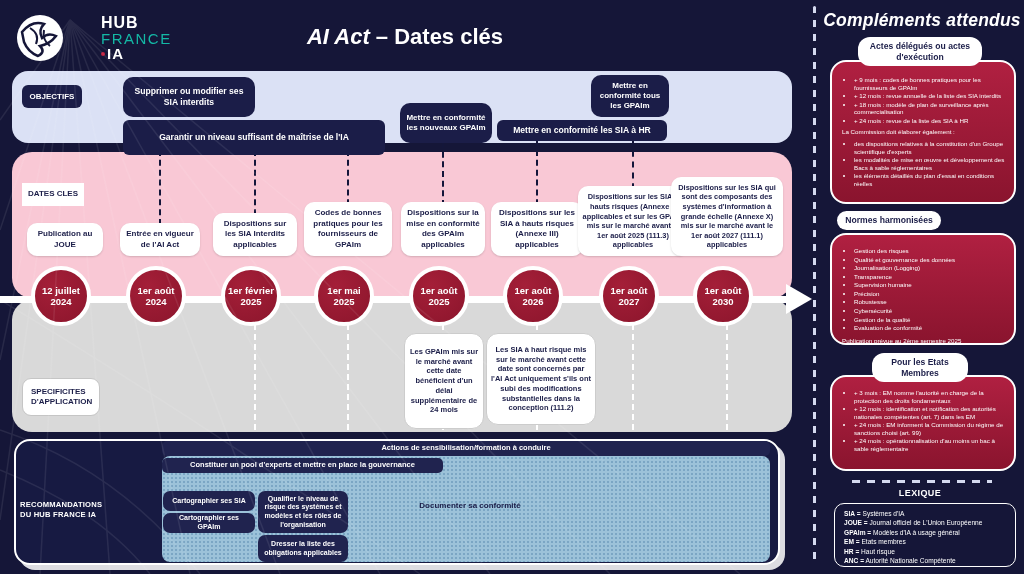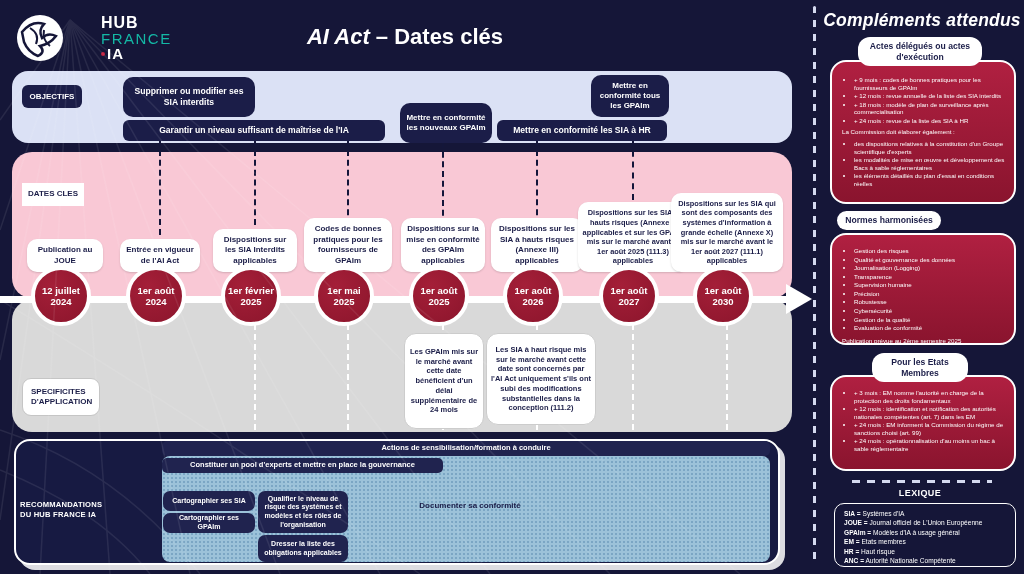--- a/index.html
+++ b/index.html
@@ -20,21 +20,21 @@
   .conn-dark{position:absolute;width:0;border-left:2px dashed #14163a;z-index:1;}
   .conn-white{position:absolute;width:0;border-left:2px dashed #ffffff;z-index:1;}
   
   .tl-line{position:absolute;left:0;top:296px;width:792px;height:7px;background:#fff;z-index:1;}
   .tl-arrow{position:absolute;left:786px;top:284px;width:0;height:0;z-index:1;
             border-top:15px solid transparent;border-bottom:15px solid transparent;border-left:26px solid #fff;}
   .circle{position:absolute;top:266px;width:60px;height:60px;border-radius:50%;
           background:radial-gradient(circle at 35% 30%, #a41f38, #8c152c);border:4px solid #fff;
           display:flex;align-items:center;justify-content:center;text-align:center;
           font-weight:bold;font-size:9.5px;line-height:1.2;z-index:3;padding:2px;box-sizing:border-box;}
-  .m-label{position:absolute;bottom:302px;background:#fff;color:#1b1d48;border-radius:10px;
+  .m-label{position:absolute;bottom:318px;background:#fff;color:#1b1d48;border-radius:10px;
            font-weight:bold;font-size:8px;line-height:1.3;text-align:center;z-index:2;
            padding:6px 4px;box-sizing:border-box;box-shadow:0 1px 2px rgba(0,0,0,.15);}
   .m-label.small{font-size:7.4px;}
   
   .reco-container{position:absolute;left:14px;top:439px;width:766px;height:126px;background:#171a42;
                   border:2px solid #fff;border-radius:16px;box-sizing:border-box;z-index:1;
                   box-shadow:5px 5px 0 rgba(255,255,255,0.85);}
   .hatch{position:absolute;left:162px;top:456px;width:608px;height:106px;border-radius:8px;z-index:2;
          background-color:#9cc2d9;background-image:radial-gradient(#7ba6c4 0.9px,transparent 0.9px);
          background-size:4px 4px;}
@@ -106,21 +106,21 @@
   <div class="main-title">
     <span class="it">AI Act</span><span> – Dates clés</span>
   </div>
 
   <div class="row row-objectifs"></div>
   <div class="row row-dates"></div>
   <div class="row row-gray"></div>
 
   <div class="dark-box" style="left:22px;top:85px;width:60px;height:23px;font-size:8px;border-radius:6px;">OBJECTIFS</div>
   <div class="dark-box" style="left:123px;top:77px;width:132px;height:40px;font-size:8.6px;">Supprimer ou modifier ses SIA interdits</div>
-  <div class="dark-box" style="left:123px;top:120px;width:262px;height:21px;font-size:8.6px;border-radius:6px;">Garantir un niveau suffisant de maîtrise de l'IA</div>
+  <div class="dark-box" style="left:123px;top:120px;width:262px;height:35px;font-size:8.6px;border-radius:6px;">Garantir un niveau suffisant de maîtrise de l'IA</div>
   <div class="dark-box" style="left:400px;top:103px;width:92px;height:40px;font-size:8px;">Mettre en conformité les nouveaux GPAIm</div>
   <div class="dark-box" style="left:497px;top:120px;width:170px;height:21px;font-size:8.6px;border-radius:6px;">Mettre en conformité les SIA à HR</div>
   <div class="dark-box" style="left:591px;top:75px;width:78px;height:42px;font-size:8px;">Mettre en conformité tous les GPAIm</div>
 
   <div class="conn-dark" style="left:159px;top:140px;height:95px;"></div>
   <div class="conn-dark" style="left:254px;top:140px;height:95px;"></div>
   <div class="conn-dark" style="left:347px;top:140px;height:95px;"></div>
   <div class="conn-dark" style="left:442px;top:142px;height:93px;"></div>
   <div class="conn-dark" style="left:536px;top:140px;height:95px;"></div>
   <div class="conn-dark" style="left:632px;top:140px;height:60px;"></div>

